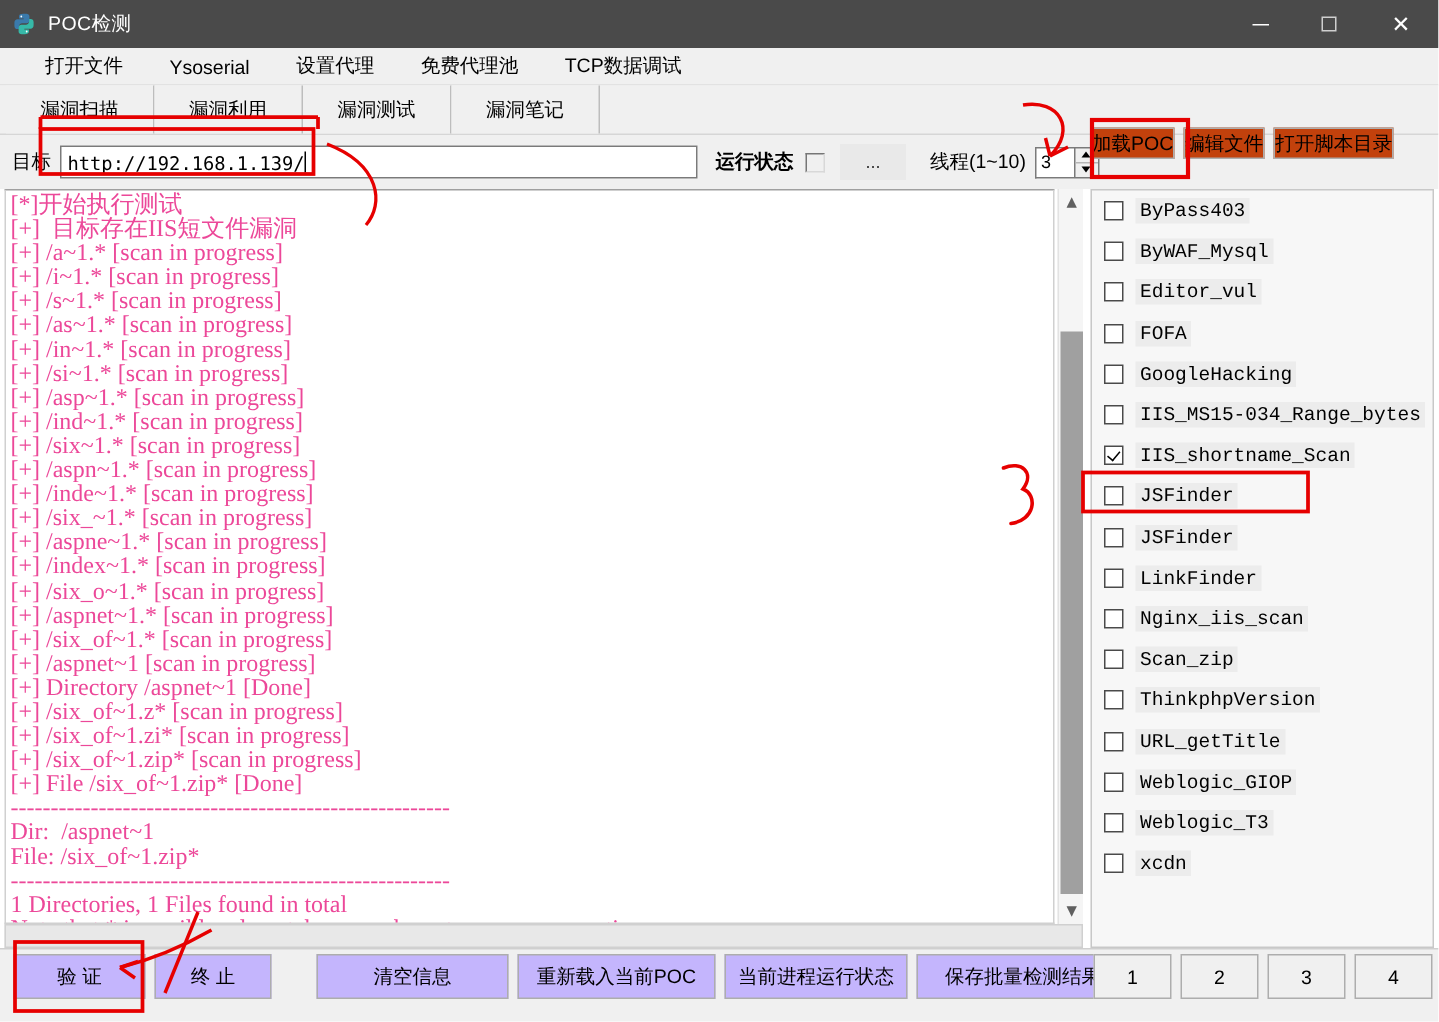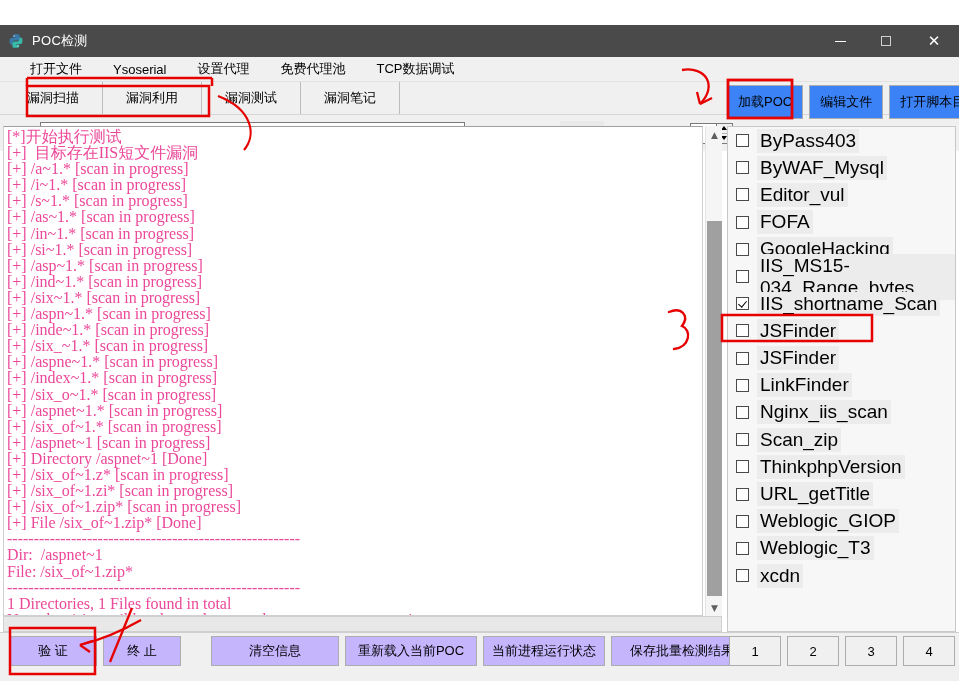--- a/index.html
+++ b/index.html
@@ -17,21 +17,20 @@
     position: relative;
   }
 
   
   .titlebar {
     height: 32px;
     background: #4a4a4a;
     display: flex;
     align-items: center;
     position: relative;
-    margin-top: 25px;
   }
   .app-icon {
     width: 16px;
     height: 16px;
     margin-left: 8px;
     margin-right: 8px;
     flex: 0 0 auto;
     position: relative;
   }
   .title-text {
@@ -220,28 +219,28 @@
 
   
   .right-toolbar {
     position: absolute;
     left: 727px;
     top: 85px;
     display: flex;
     gap: 6px;
   }
   .tb-btn {
-    height: 34px;
-    background: #3b82f6;
+    height: 21px;
+    background: #c2410c;
     border: 1px solid #adadad;
     display: flex;
     align-items: center;
     justify-content: center;
     font-size: 13px;
-    padding: 0 10px;
+    padding: 0 0;
     box-sizing: border-box;
     white-space: nowrap;
   }
 
   
   .content {
     position: absolute;
     left: 0;
     top: 124px;
     width: 959px;
@@ -341,24 +340,25 @@
     position: absolute;
     left: 3px;
     top: 1px;
     width: 4px;
     height: 7px;
     border: solid #000;
     border-width: 0 1.6px 1.6px 0;
     transform: rotate(40deg);
   }
   .poc-label {
-    font-size: 19px;
+    font-size: 13px;
     background: #ececec;
     padding: 1px 3px;
     color: #000;
+    font-family: Liberation Mono, monospace;
   }
 
   
   .bottombar {
     position: absolute;
     left: 0;
     top: 632px;
     width: 959px;
     height: 49px;
     background: #f0f0f0;

